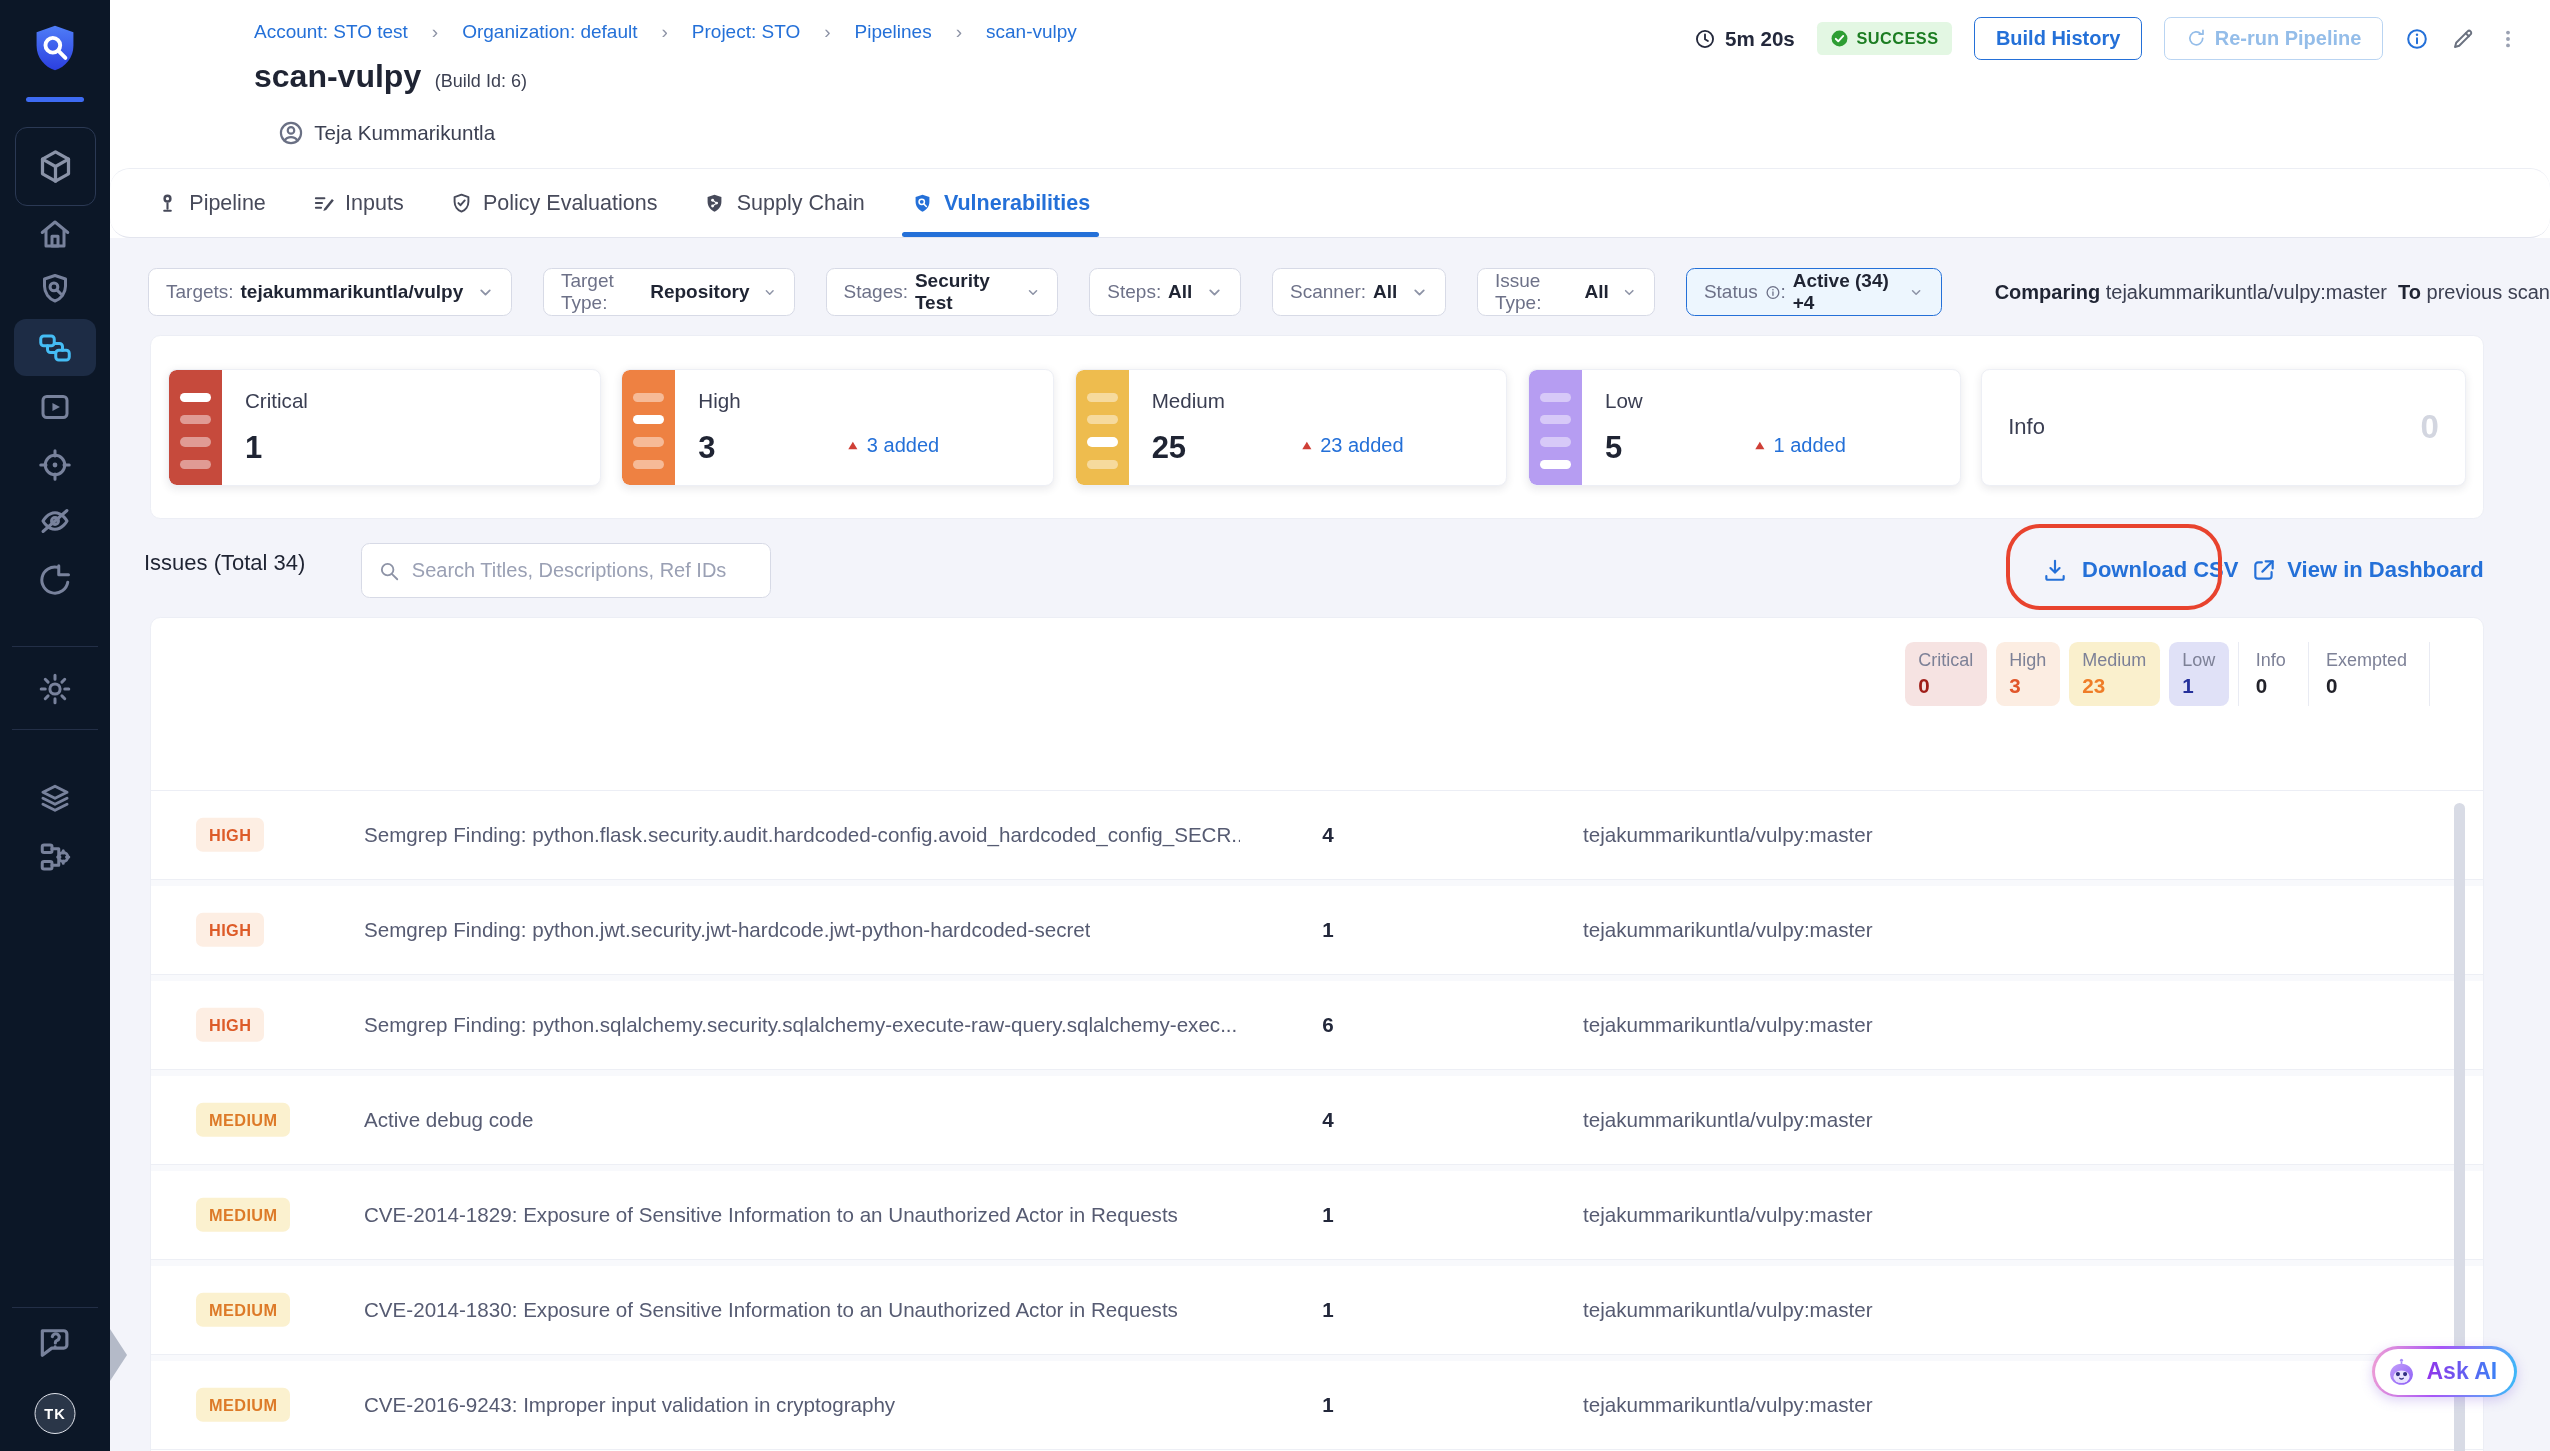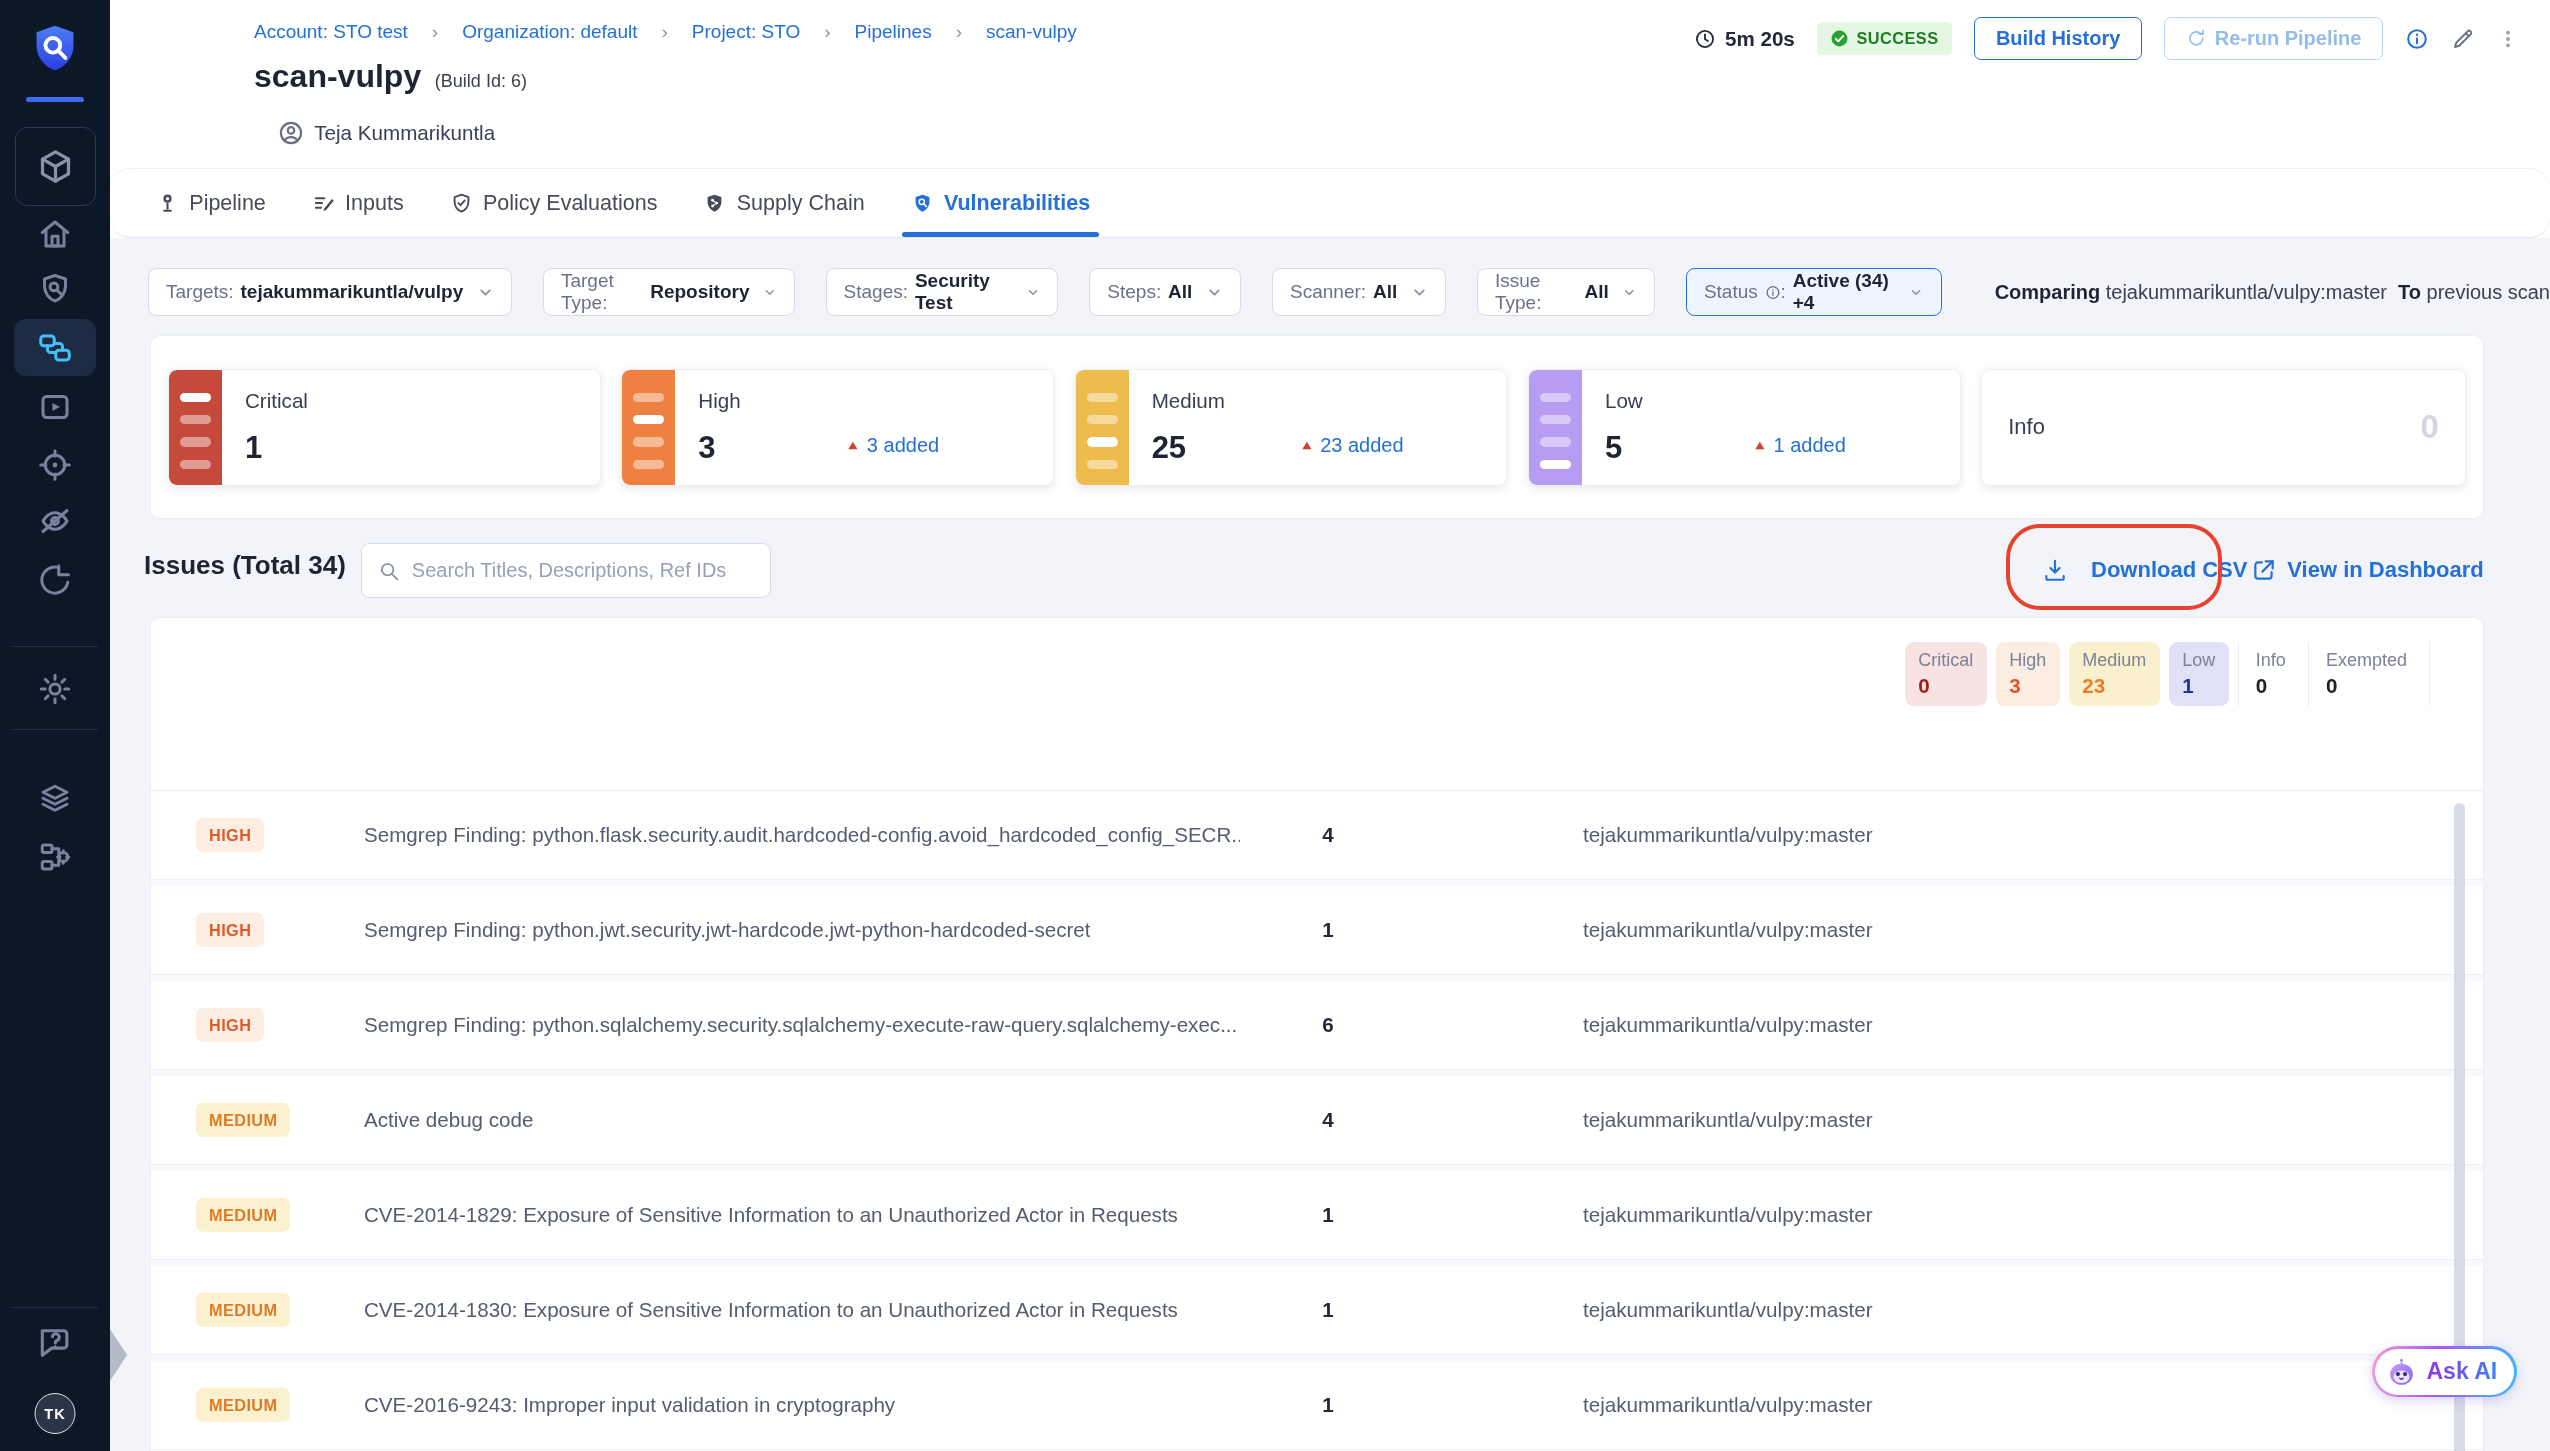--- a/index.html
+++ b/index.html
@@ -72,26 +72,26 @@
   .sev-line.on{background:#fff;}
   .sev-label{position:absolute;left:76px;top:19px;font-size:20.6px;color:#3a3e52;}
   .sev-count{position:absolute;left:76px;bottom:19px;font-size:31px;font-weight:700;color:#1f2433;}
   .sev-added{position:absolute;left:52%;bottom:27.5px;display:flex;align-items:center;gap:6.9px;font-size:20px;color:#2470d8;}
   .sev-added .ic{width:13.7px;height:13.7px;}
   .sev-card.plain{display:flex;align-items:center;justify-content:space-between;padding:0 26px;}
   .sev-card.plain .p-label{font-size:22px;color:#3a3e52;}
   .sev-card.plain .p-count{font-size:33px;font-weight:700;color:#d3d6e0;}
 
   
-  #issues-title{position:absolute;left:144px;top:550px;font-size:26px;font-weight:700;color:#1f2433;}
+  #issues-title{position:absolute;left:144px;top:550px;font-size:22px;font-weight:400;color:#1f2433;}
   #search-box{position:absolute;left:361px;top:543px;width:410px;height:55px;border:0.9px solid #d7dae6;border-radius:8.6px;background:#fff;display:flex;align-items:center;padding:0 15.5px;gap:10.3px;}
   #search-box .ic{width:22px;height:22px;color:#8d93a6;}
   #search-input{border:none;outline:none;flex:1;font-size:20px;color:#1f2433;background:transparent;}
   #search-input::placeholder{color:#9aa0b4;}
-  #download-csv{position:absolute;left:2042px;top:546px;height:48px;display:flex;align-items:center;gap:23px;font-size:22px;font-weight:700;color:#2470d8;cursor:pointer;}
+  #download-csv{position:absolute;left:2042px;top:546px;height:48px;display:flex;align-items:center;gap:14px;font-size:22px;font-weight:700;color:#2470d8;cursor:pointer;}
   #download-csv .ic{width:26px;height:26px;}
   #annotation-red{position:absolute;left:2006px;top:524px;width:216px;height:86px;border:4.3px solid #e8432e;border-radius:34px;pointer-events:none;z-index:4;}
   #view-dashboard{position:absolute;left:2251px;top:546px;height:48px;display:flex;align-items:center;gap:10.3px;font-size:22px;font-weight:700;color:#2470d8;cursor:pointer;}
   #view-dashboard .ic{width:26px;height:26px;}
 
   
   #table-panel{position:absolute;left:150px;top:617px;width:2334px;height:893px;background:#fff;border:0.9px solid #eceef5;border-radius:10.3px 10.3px 0 0;}
   #group-row{position:absolute;left:31px;top:38px;display:flex;align-items:center;}
   #group-row .g1{font-size:20.6px;color:#3a3e52;}
   #group-row .g1 b{color:#23283b;}

